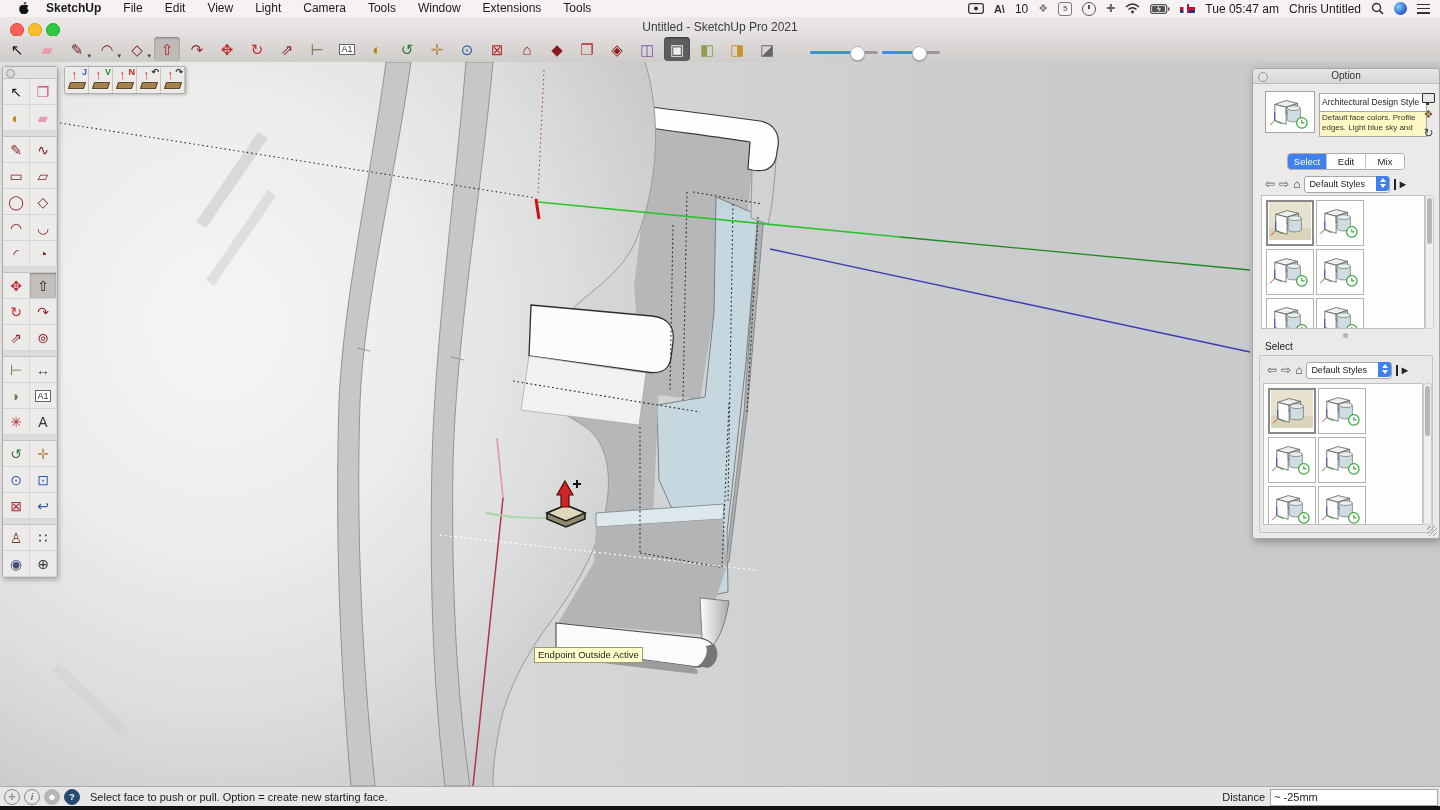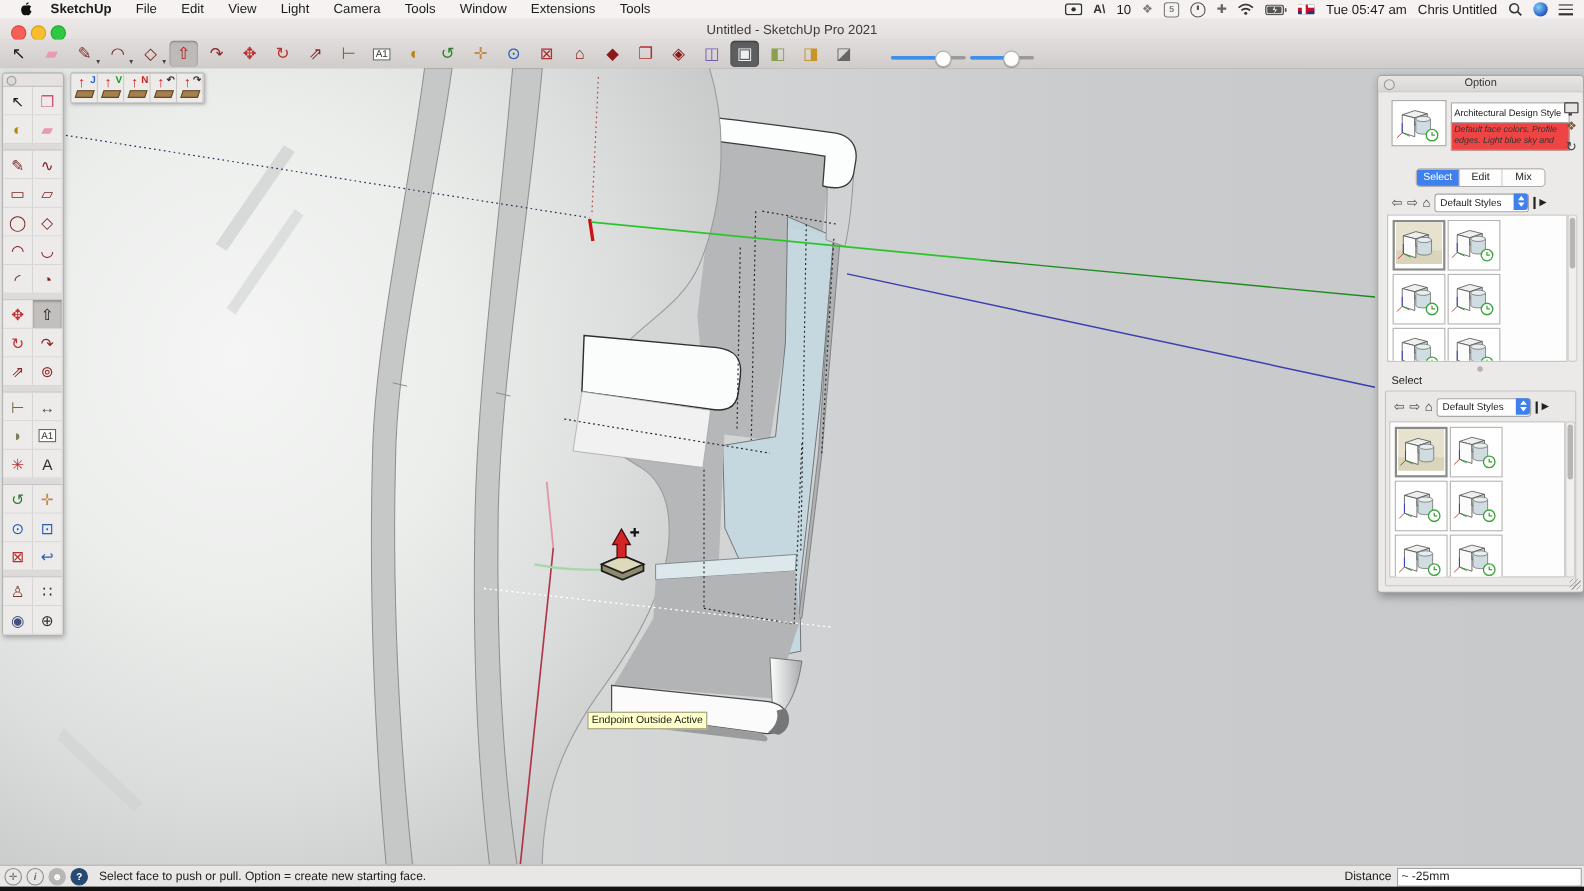--- a/index.html
+++ b/index.html
@@ -78,22 +78,22 @@
 
   
   #styles-panel{position:absolute;left:1252px;top:68px;width:186px;height:469px;background:#eceae8;
     border:1px solid #a9a7a5;border-radius:4px 4px 3px 3px;box-shadow:2px 3px 8px rgba(0,0,0,.3);font-size:9px;color:#2a2a2a;}
   .sp-titlebar{position:absolute;left:0;top:0;right:0;height:14px;background:linear-gradient(#e8e6e4,#d9d7d5);
     border-bottom:1px solid #bbb9b7;border-radius:4px 4px 0 0;text-align:center;font-size:10px;line-height:14px;color:#333;}
   .sp-close{position:absolute;left:5px;top:3px;width:8px;height:8px;border:1px solid #999;border-radius:50%;background:#e2e0de;}
   .sp-preview{position:absolute;left:12px;top:22px;width:48px;height:40px;background:#fff;border:1px solid #a5a3a1;}
   .sp-input{position:absolute;background:#fff;border:1px solid #aaa8a6;font-size:8.5px;color:#222;
     padding:3px 2px;overflow:hidden;white-space:nowrap;}
-  .sp-desc{position:absolute;left:66px;top:42px;width:102px;height:22px;background:#ef4444;border:1px solid #aaa8a6;
-    font-size:8px;line-height:10px;padding:1px 2px;overflow:hidden;color:#333;font-style:italic;}
+  .sp-desc{position:absolute;left:66px;top:42px;width:102px;height:22px;background:#fef9c3;border:1px solid #aaa8a6;
+    font-size:8px;line-height:10px;padding:1px 2px;overflow:hidden;color:#333;}
   .sp-iconcol{position:absolute;right:4px;display:flex;flex-direction:column;align-items:center;gap:5px;top:24px;}
   .mini-monitor{width:11px;height:8px;border:1.5px solid #333;border-radius:1px;position:relative;background:#e8e6e4;}
   .mini-monitor:after{content:"";position:absolute;left:3px;bottom:-3px;width:3px;height:2px;background:#333;}
   .sp-tabs{position:absolute;left:34px;top:84px;display:flex;border:1px solid #b0aeac;border-radius:4px;overflow:hidden;height:15px;}
   .sp-tab{width:38px;text-align:center;font-size:9.5px;line-height:15px;background:#fdfdfd;color:#222;border-right:1px solid #c4c2c0;}
   .sp-tab.active{background:#3f80ef;color:#fff;}
   .sp-nav{position:absolute;height:18px;display:flex;align-items:center;gap:4px;}
   .nav-arrow{font-size:12px;color:#555;line-height:1;}
   .nav-home{font-size:12px;color:#333;}
   .sp-dd{position:relative;width:80px;height:15px;background:#fff;border:1px solid #a8a6a4;border-radius:3px;

